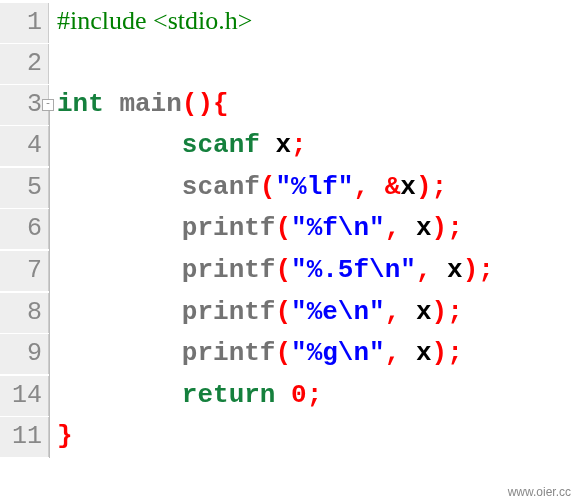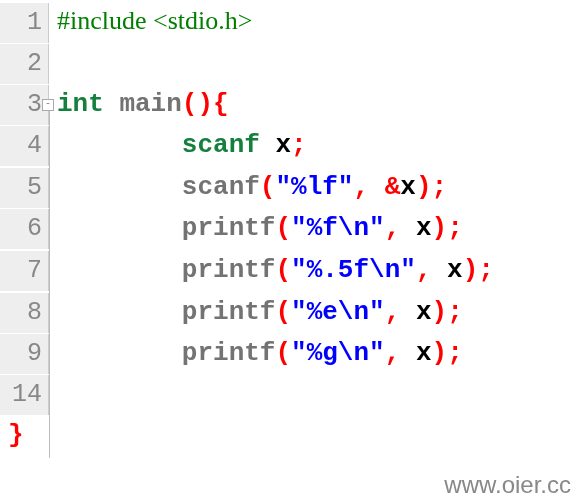--- a/index.html
+++ b/index.html
@@ -59,21 +59,21 @@
   .brace { color: red; }
   .str { color: #0000ff; }
   .amp { color: red; }
   .num { color: red; }
   .semi { color: red; }
   .ident { color: #000; }
   .watermark {
     position: absolute;
     bottom: 4px;
     right: 8px;
-    font-size: 24px;
+    font-size: 12px;
     color: #888;
     font-family: Arial, sans-serif;
     font-weight: normal;
   }
   .foldline {
     position: absolute;
     left: 49px;
     top: 110px;
     bottom: 45px;
     width: 1px;
@@ -127,21 +127,23 @@
     <div class="code"><span>        </span><span class="fn">printf</span><span class="paren">(</span><span class="str">"%e\n"</span><span class="paren">,</span><span class="ident"> x</span><span class="paren">)</span><span class="semi">;</span></div>
   </div>
 
   <div class="line">
     <div class="gutter">9</div>
     <div class="code"><span>        </span><span class="fn">printf</span><span class="paren">(</span><span class="str">"%g\n"</span><span class="paren">,</span><span class="ident"> x</span><span class="paren">)</span><span class="semi">;</span></div>
   </div>
 
   <div class="line">
     <div class="gutter">14</div>
+    <div class="code"><span>        </span><span class="kw">return</span><span> </span><span class="num">0</span><span class="semi">;</span></div>
   </div>
 
   <div class="line">
+    <div class="gutter">11</div>
     <div class="code"><span class="brace">}</span></div>
   </div>
 
 </div>
 
 <div class="watermark">www.oier.cc</div>
 
 </body></html>

